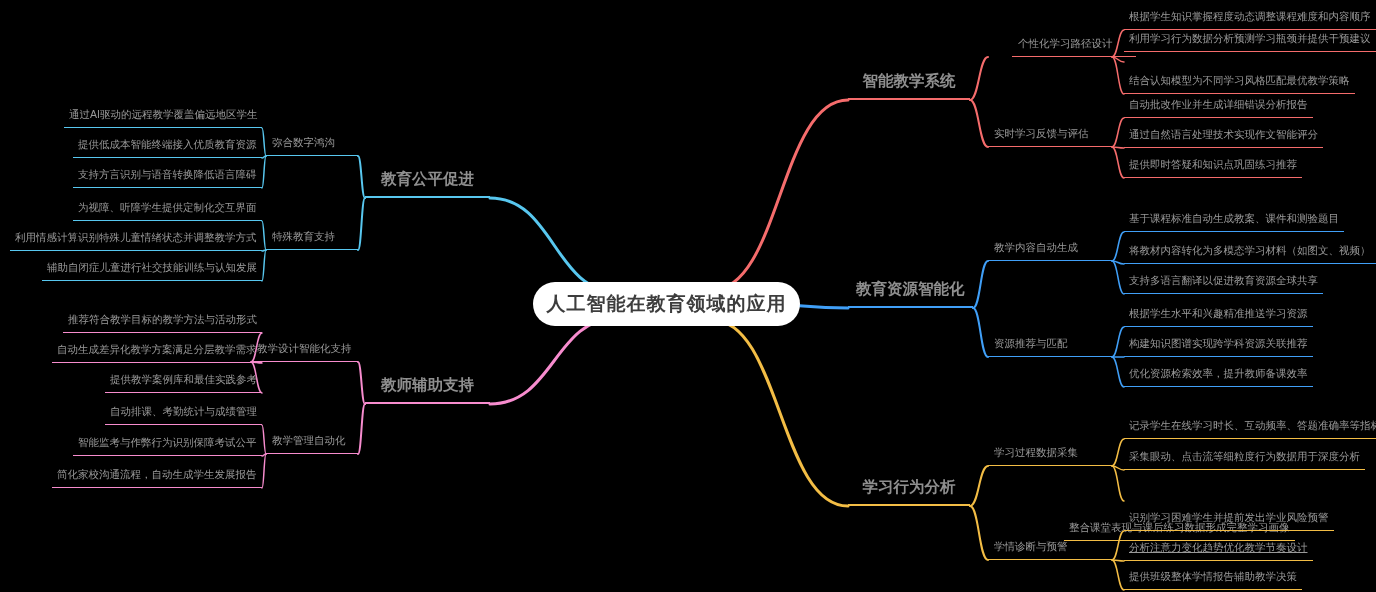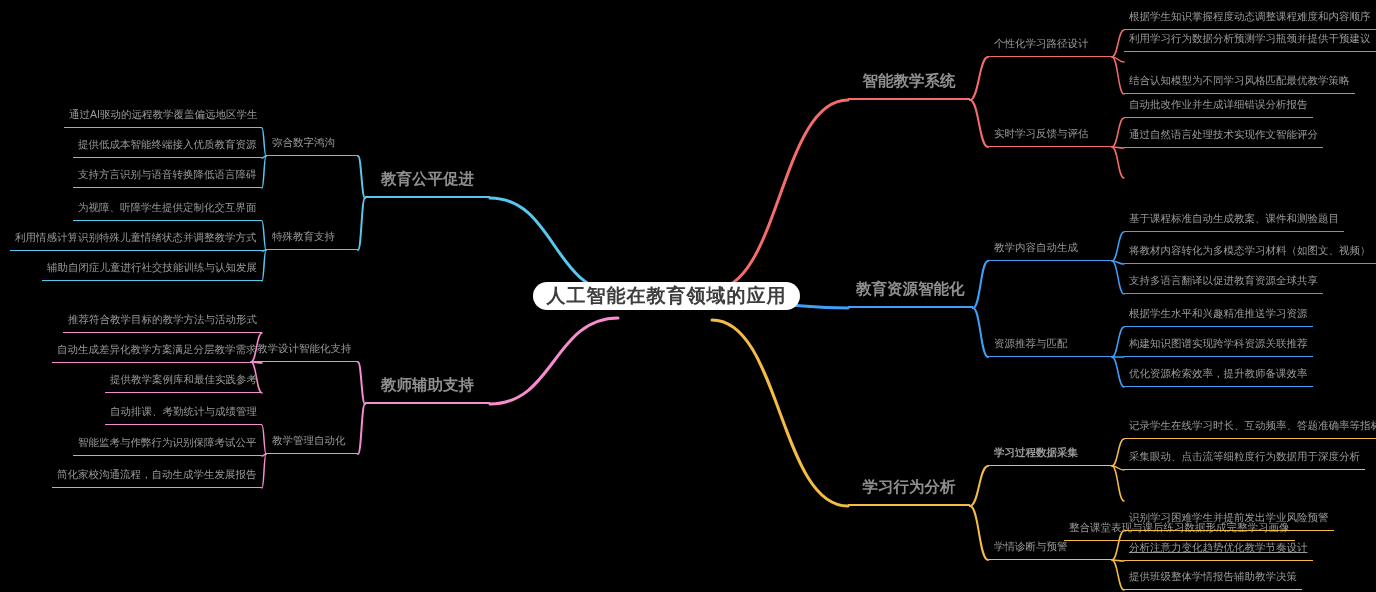--- a/index.html
+++ b/index.html
@@ -76,38 +76,39 @@
     <path d="M 251 362 C 256.5 362, 256.5 363, 262 363" stroke="#f78cce" stroke-width="1.5" fill="none" stroke-linecap="round"></path>
     <path d="M 251 362 C 256.5 362, 256.5 393, 262 393" stroke="#f78cce" stroke-width="1.5" fill="none" stroke-linecap="round"></path>
     <path d="M 365 404 C 361.5 404, 361.5 454, 358 454" stroke="#f78cce" stroke-width="2" fill="none" stroke-linecap="round"></path>
     <path d="M 266 454 C 264 454, 264 425, 262 425" stroke="#f78cce" stroke-width="1.5" fill="none" stroke-linecap="round"></path>
     <path d="M 266 454 C 264 454, 264 456, 262 456" stroke="#f78cce" stroke-width="1.5" fill="none" stroke-linecap="round"></path>
     <path d="M 266 454 C 264 454, 264 488, 262 488" stroke="#f78cce" stroke-width="1.5" fill="none" stroke-linecap="round"></path>
   </svg>
 
 <div id="nodes">
     <div class="node branch-label side-right" style="border-bottom-color: rgb(245, 108, 108); min-width: 122px; left: 848px; top: 67px;">智能教学系统</div>
-    <div class="node sub-label side-right" style="border-bottom-color: rgb(245, 108, 108); min-width: 124px; left: 988px; top: 34px;">个性化学习路径设计</div>
+    <div class="node sub-label side-right" style="border-bottom-color: rgb(245, 108, 108); min-width: 124px; left: 1012px; top: 34px;">个性化学习路径设计</div>
     <div class="node leaf-label side-right" style="border-bottom-color: rgb(245, 108, 108); left: 1124px; top: 7px;">根据学生知识掌握程度动态调整课程难度和内容顺序</div>
     <div class="node leaf-label side-right" style="border-bottom-color: rgb(245, 108, 108); left: 1124px; top: 29px;">利用学习行为数据分析预测学习瓶颈并提供干预建议</div>
     <div class="node leaf-label side-right" style="border-bottom-color: rgb(245, 108, 108); left: 1124px; top: 71px;">结合认知模型为不同学习风格匹配最优教学策略</div>
     <div class="node sub-label side-right" style="border-bottom-color: rgb(245, 108, 108); min-width: 124px; left: 988px; top: 124px;">实时学习反馈与评估</div>
     <div class="node leaf-label side-right" style="border-bottom-color: rgb(245, 108, 108); left: 1124px; top: 95px;">自动批改作业并生成详细错误分析报告</div>
     <div class="node leaf-label side-right" style="border-bottom-color: rgb(245, 108, 108); left: 1124px; top: 125px;">通过自然语言处理技术实现作文智能评分</div>
+    <div class="node leaf-label side-right" style="border-bottom-color: rgb(245, 108, 108); left: 1124px; top: 155px;">提供即时答疑和知识点巩固练习推荐</div>
     <div class="node branch-label side-right" style="border-bottom-color: rgb(64, 159, 247); min-width: 122px; left: 848px; top: 275px;">教育资源智能化</div>
     <div class="node sub-label side-right" style="border-bottom-color: rgb(64, 159, 247); min-width: 124px; left: 988px; top: 238px;">教学内容自动生成</div>
     <div class="node leaf-label side-right" style="border-bottom-color: rgb(64, 159, 247); left: 1124px; top: 209px;">基于课程标准自动生成教案、课件和测验题目</div>
     <div class="node leaf-label side-right" style="border-bottom-color: rgb(64, 159, 247); left: 1124px; top: 241px;">将教材内容转化为多模态学习材料（如图文、视频）</div>
     <div class="node leaf-label side-right" style="border-bottom-color: rgb(64, 159, 247); left: 1124px; top: 271px;">支持多语言翻译以促进教育资源全球共享</div>
     <div class="node sub-label side-right" style="border-bottom-color: rgb(64, 159, 247); min-width: 124px; left: 988px; top: 334px;">资源推荐与匹配</div>
     <div class="node leaf-label side-right" style="border-bottom-color: rgb(64, 159, 247); left: 1124px; top: 304px;">根据学生水平和兴趣精准推送学习资源</div>
     <div class="node leaf-label side-right" style="border-bottom-color: rgb(64, 159, 247); left: 1124px; top: 334px;">构建知识图谱实现跨学科资源关联推荐</div>
     <div class="node leaf-label side-right" style="border-bottom-color: rgb(64, 159, 247); left: 1124px; top: 364px;">优化资源检索效率，提升教师备课效率</div>
     <div class="node branch-label side-right" style="border-bottom-color: rgb(243, 189, 69); min-width: 122px; left: 848px; top: 473px;">学习行为分析</div>
-    <div class="node sub-label side-right" style="border-bottom-color: rgb(243, 189, 69); min-width: 124px; left: 988px; top: 443px; font-weight: bold;">学习过程数据采集</div>
+    <div class="node sub-label side-right" style="border-bottom-color: rgb(243, 189, 69); min-width: 124px; left: 988px; top: 443px;">学习过程数据采集</div>
     <div class="node leaf-label side-right" style="border-bottom-color: rgb(243, 189, 69); left: 1124px; top: 416px;">记录学生在线学习时长、互动频率、答题准确率等指标</div>
     <div class="node leaf-label side-right" style="border-bottom-color: rgb(243, 189, 69); left: 1124px; top: 447px;">采集眼动、点击流等细粒度行为数据用于深度分析</div>
     <div class="node leaf-label side-right" style="border-bottom-color: rgb(243, 189, 69); left: 1064px; top: 478px; margin-top: 40px;">整合课堂表现与课后练习数据形成完整学习画像</div>
     <div class="node sub-label side-right" style="border-bottom-color: rgb(243, 189, 69); min-width: 124px; left: 988px; top: 537px;">学情诊断与预警</div>
     <div class="node leaf-label side-right" style="border-bottom-color: rgb(243, 189, 69); left: 1124px; top: 508px;">识别学习困难学生并提前发出学业风险预警</div>
     <div class="node leaf-label side-right" style="border-bottom-color: rgb(243, 189, 69); left: 1124px; top: 538px; text-decoration: underline;">分析注意力变化趋势优化教学节奏设计</div>
     <div class="node leaf-label side-right" style="border-bottom-color: rgb(243, 189, 69); left: 1124px; top: 567px;">提供班级整体学情报告辅助教学决策</div>
     <div class="node branch-label side-left" style="border-bottom-color: rgb(88, 199, 239); min-width: 125px; left: 365px; top: 165px;">教育公平促进</div>
     <div class="node sub-label side-left" style="border-bottom-color: rgb(88, 199, 239); min-width: 92px; left: 266px; top: 133px;">弥合数字鸿沟</div>
     <div class="node leaf-label side-left" style="border-bottom-color: rgb(88, 199, 239); left: 64px; top: 105px;">通过AI驱动的远程教学覆盖偏远地区学生</div>
@@ -121,13 +122,13 @@
     <div class="node sub-label side-left" style="border-bottom-color: rgb(247, 140, 206); min-width: 92px; left: 251px; top: 339px;">教学设计智能化支持</div>
     <div class="node leaf-label side-left" style="border-bottom-color: rgb(247, 140, 206); left: 63px; top: 310px;">推荐符合教学目标的教学方法与活动形式</div>
     <div class="node leaf-label side-left" style="border-bottom-color: rgb(247, 140, 206); left: 52px; top: 340px;">自动生成差异化教学方案满足分层教学需求</div>
     <div class="node leaf-label side-left" style="border-bottom-color: rgb(247, 140, 206); left: 105px; top: 370px;">提供教学案例库和最佳实践参考</div>
     <div class="node sub-label side-left" style="border-bottom-color: rgb(247, 140, 206); min-width: 92px; left: 266px; top: 431px;">教学管理自动化</div>
     <div class="node leaf-label side-left" style="border-bottom-color: rgb(247, 140, 206); left: 105px; top: 402px;">自动排课、考勤统计与成绩管理</div>
     <div class="node leaf-label side-left" style="border-bottom-color: rgb(247, 140, 206); left: 73px; top: 433px;">智能监考与作弊行为识别保障考试公平</div>
     <div class="node leaf-label side-left" style="border-bottom-color: rgb(247, 140, 206); left: 52px; top: 465px;">简化家校沟通流程，自动生成学生发展报告</div>
   </div>
 
-<div class="root-node" style="left: 533px; top: 282px; width: 267px; height: 28px; background: rgb(255, 255, 255); color: rgb(61, 61, 61);">人工智能在教育领域的应用</div>
+<div class="root-node" style="left: 533px; top: 282px; width: 267px; height: 44px; background: rgb(255, 255, 255); color: rgb(61, 61, 61);">人工智能在教育领域的应用</div>
 
 </body></html>

